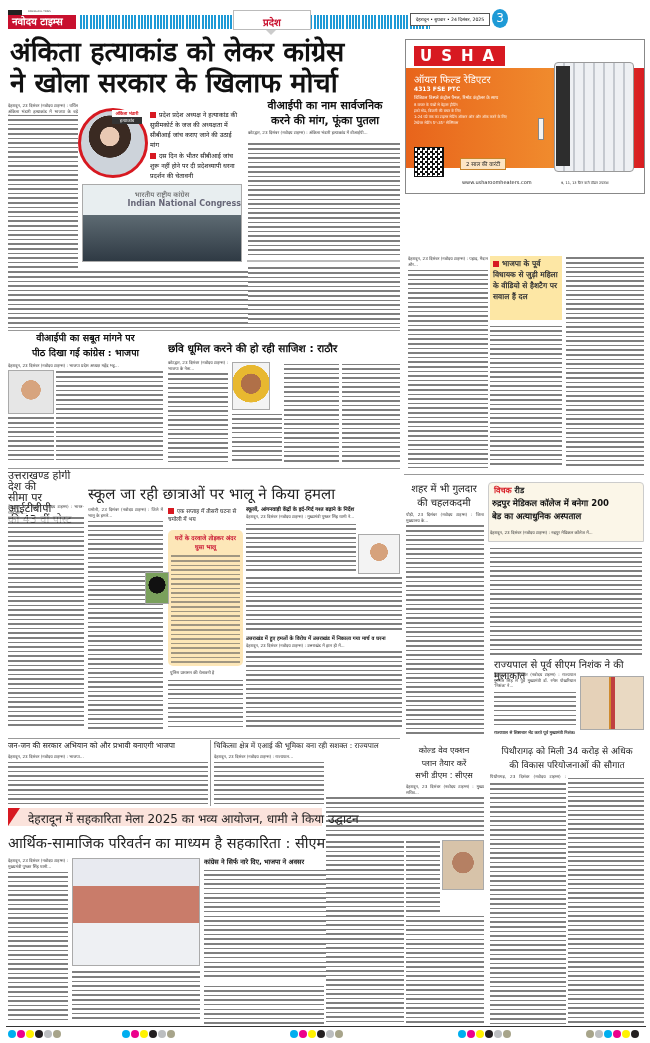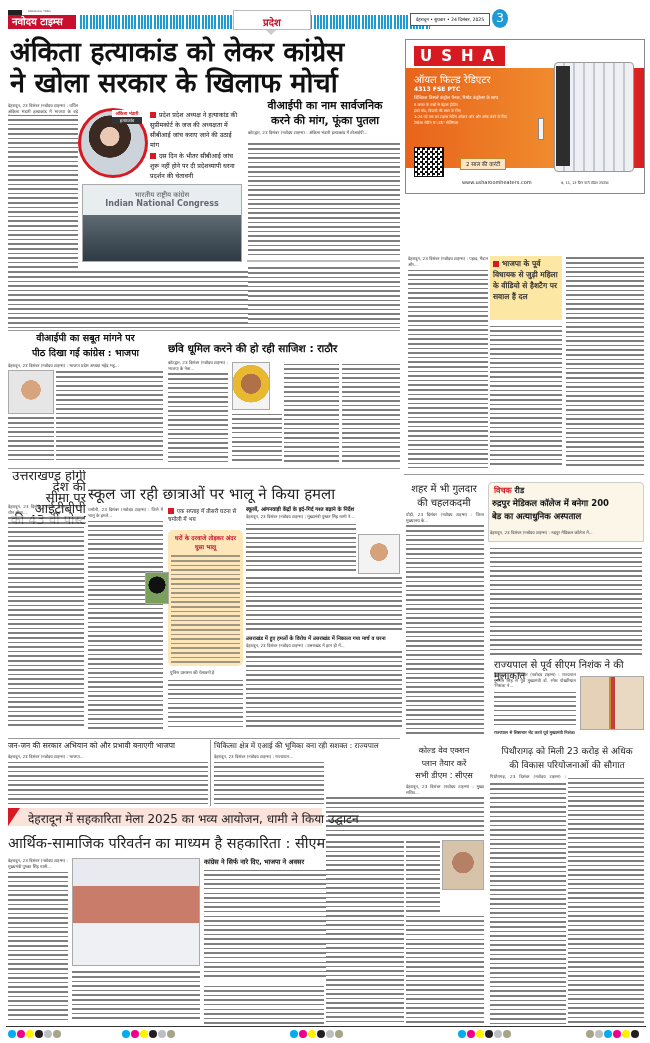--- a/index.html
+++ b/index.html
@@ -49,21 +49,21 @@
   <div style="background:#333;color:#fff">हत्याकांड</div>
 </div>
 
 <div class="abs" style="left:150px;top:110px;width:92px;font-size:6.3px;line-height:10px;color:#111">
   <div style="margin-bottom:1px"><span class="bullet"></span><span>प्रदेश प्रदेश अध्यक्ष ने हत्याकांड की सुप्रीमकोर्ट के जज की अध्यक्षता में सीबीआई जांच कराए जाने की उठाई मांग</span></div>
   <div><span class="bullet"></span><span>दस दिन के भीतर सीबीआई जांच शुरू नहीं होने पर दी प्रदेशव्यापी धरना प्रदर्शन की चेतावनी</span></div>
 </div>
 
 <div class="abs" style="left:82px;top:184px;width:160px;height:78px;background:linear-gradient(#e8eef0 0 40%,#5d6a72 40%,#2f3a44);border:1px solid #aaa">
   <div style="font-size:7px;color:#555;text-align:center;margin-top:5px">भारतीय राष्ट्रीय कांग्रेस</div>
-  <div style="font-size:8px;font-weight:bold;color:#667;text-align:center">Indian National Congress</div>
+  <div style="font-size:8px;font-weight:bold;color:#667;text-align:right">Indian National Congress</div>
 </div>
 <div class="abs lines" style="left:8px;top:270px;width:240px;height:58px"></div>
 
 <div class="abs hd" style="left:245px;top:98px;width:160px;font-size:11px;line-height:15px;text-align:center">
   <div>वीआईपी का नाम सार्वजनिक</div>
   <div>करने की मांग, फूंका पुतला</div>
 </div>
 <div class="abs txt" style="left:248px;top:130px;width:150px;height:11px">कोटद्वार, 23 दिसंबर (नवोदय टाइम्स) : अंकिता भंडारी हत्याकांड में वीआईपी...</div>
 <div class="abs lines" style="left:248px;top:142px;width:152px;height:115px"></div>
 <div class="rule" style="left:247px;top:260px;width:153px;height:2px;background:#bbb"></div>
@@ -114,21 +114,21 @@
 
 <div class="abs hd" style="left:168px;top:340px;width:232px;font-size:10.5px;line-height:16px">छवि धूमिल करने की हो रही साजिश : राठौर</div>
 <div class="abs txt" style="left:168px;top:360px;width:60px;height:11px">कोटद्वार, 23 दिसंबर (नवोदय टाइम्स) : भाजपा के नेता...</div>
 <div class="abs lines" style="left:168px;top:372px;width:60px;height:90px"></div>
 <div class="photo" style="left:232px;top:362px;width:38px;height:48px;background:radial-gradient(circle at 50% 45%,#b07048 0 32%,#e8b830 33% 60%,#f3f3f3 61%)"></div>
 <div class="abs lines" style="left:232px;top:412px;width:50px;height:50px"></div>
 <div class="abs lines" style="left:284px;top:362px;width:55px;height:100px"></div>
 <div class="abs lines" style="left:342px;top:362px;width:58px;height:100px"></div>
 
 <div class="rule" style="left:8px;top:468px;width:392px;height:1px"></div>
-<div class="abs hdl" style="left:8px;top:470px;width:78px;font-size:13px;line-height:11px;text-align:right">
+<div class="abs hdl" style="left:8px;top:470px;width:78px;font-size:11px;line-height:11px;text-align:left">
   <div>उत्तराखण्ड होगी देश की</div>
   <div>सीमा पर आईटीबीपी</div>
   <div>की 43 वीं पोस्ट</div>
 </div>
 <div class="abs txt" style="left:8px;top:504px;width:76px;height:11px">देहरादून, 23 दिसंबर (नवोदय टाइम्स) : भारत-चीन सीमा...</div>
 <div class="abs lines" style="left:8px;top:516px;width:76px;height:212px"></div>
 
 <div class="abs hdl" style="left:88px;top:484px;width:312px;font-size:15px;line-height:20px;white-space:nowrap">स्कूल जा रही छात्राओं पर भालू ने किया हमला</div>
 <div class="abs txt" style="left:88px;top:507px;width:75px;height:11px">चमोली, 23 दिसंबर (नवोदय टाइम्स) : जिले में भालू के हमले...</div>
 <div class="abs lines" style="left:88px;top:519px;width:75px;height:210px"></div>
@@ -192,21 +192,21 @@
   <div>प्लान तैयार करें</div>
   <div>सभी डीएम : सीएस</div>
 </div>
 <div class="abs txt" style="left:406px;top:784px;width:78px;height:11px">देहरादून, 23 दिसंबर (नवोदय टाइम्स) : मुख्य सचिव...</div>
 <div class="abs lines" style="left:326px;top:796px;width:158px;height:40px"></div>
 <div class="abs lines" style="left:406px;top:840px;width:34px;height:72px"></div>
 <div class="photo" style="left:442px;top:840px;width:42px;height:50px;background:radial-gradient(circle at 50% 45%,#b58063 0 32%,#d7c3a9 33%)"></div>
 <div class="abs lines" style="left:406px;top:914px;width:78px;height:110px"></div>
 
 <div class="abs hdl" style="left:488px;top:744px;width:158px;font-size:9px;line-height:14px;text-align:center">
-  <div>पिथौरागढ़ को मिली 23 करोड़ से अधिक</div>
+  <div>पिथौरागढ़ को मिली 34 करोड़ से अधिक</div>
   <div>की विकास परियोजनाओं की सौगात</div>
 </div>
 <div class="abs txt" style="left:490px;top:774px;width:76px;height:6px">पिथौरागढ़, 23 दिसंबर (नवोदय टाइम्स) : मुख्यमंत्री...</div>
 <div class="abs lines" style="left:490px;top:782px;width:76px;height:242px"></div>
 <div class="abs lines" style="left:568px;top:776px;width:76px;height:248px"></div>
 
 <div class="abs" style="left:8px;top:808px;width:314px;height:18px;background:#fbe3dc">
   <div class="abs" style="left:0;top:0;width:0;height:0;border-top:18px solid #d71921;border-right:12px solid transparent"></div>
   <div class="abs" style="left:20px;top:2px;font-size:12px;color:#222;white-space:nowrap">देहरादून में सहकारिता मेला 2025 का भव्य आयोजन, धामी ने किया उद्घाटन</div>
 </div>

